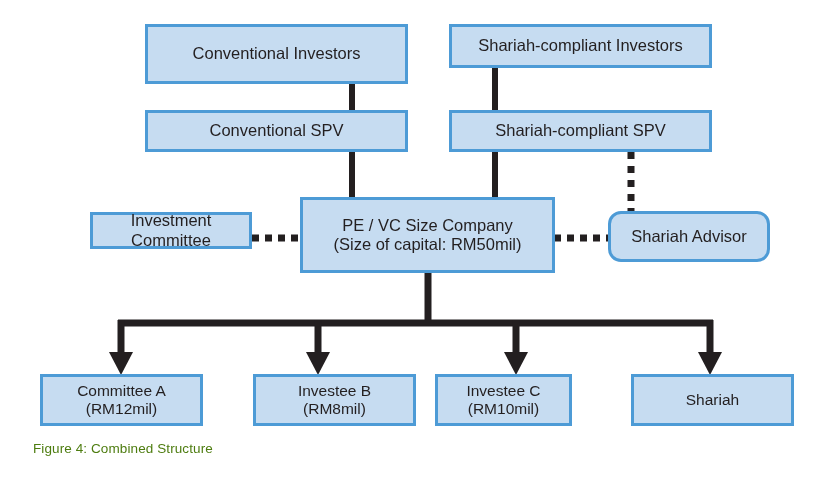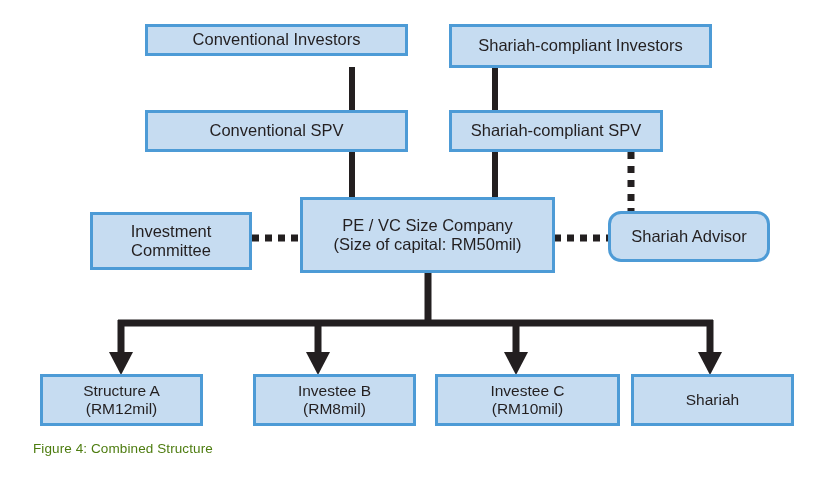--- a/index.html
+++ b/index.html
@@ -94,61 +94,61 @@
     <g>
       <line x1="516" y1="320" x2="516" y2="356" stroke="#231f20" stroke-width="7"></line>
       <polygon points="504,352 528,352 516,375" fill="#231f20"></polygon>
     </g>
     <g>
       <line x1="710" y1="320" x2="710" y2="356" stroke="#231f20" stroke-width="7"></line>
       <polygon points="698,352 722,352 710,375" fill="#231f20"></polygon>
     </g>
   </svg>
 
-  <div class="node n-investors" style="left:145px; top:24px; width:263px; height:32px;">
+  <div class="node n-investors" style="left:145px; top:24px; width:263px; height:60px;">
     <span class="label">Conventional Investors</span>
   </div>
 
   <div class="node n-investors" style="left:449px; top:24px; width:263px; height:44px;">
     <span class="label">Shariah-compliant Investors</span>
   </div>
 
   <div class="node n-spv" style="left:145px; top:110px; width:263px; height:42px;">
     <span class="label">Conventional SPV</span>
   </div>
 
-  <div class="node n-spv" style="left:449px; top:110px; width:214px; height:42px;">
+  <div class="node n-spv" style="left:449px; top:110px; width:263px; height:42px;">
     <span class="label">Shariah-compliant SPV</span>
   </div>
 
-  <div class="node n-side" style="left:90px; top:212px; width:162px; height:58px;">
+  <div class="node n-side" style="left:90px; top:212px; width:162px; height:37px;">
     <span class="label">Investment
 Committee</span>
   </div>
 
   <div class="node n-fund" style="left:300px; top:197px; width:255px; height:76px;">
     <span class="label">PE / VC Size Company
 (Size of capital: RM50mil)</span>
   </div>
 
   <div class="node n-side" style="left:608px; top:211px; width:162px; height:51px;border-radius:13px;">
     <span class="label">Shariah Advisor</span>
   </div>
 
   <div class="node n-investee" style="left:40px; top:374px; width:163px; height:52px;">
-    <span class="label">Structure A
+    <span class="label">Committee A
 (RM12mil)</span>
   </div>
 
   <div class="node n-investee" style="left:253px; top:374px; width:163px; height:52px;">
     <span class="label">Investee B
 (RM8mil)</span>
   </div>
 
-  <div class="node n-investee" style="left:435px; top:374px; width:185px; height:52px;">
+  <div class="node n-investee" style="left:435px; top:374px; width:137px; height:52px;">
     <span class="label">Investee C
 (RM10mil)</span>
   </div>
 
   <div class="node n-investee" style="left:631px; top:374px; width:163px; height:52px;">
     <span class="label">Shariah</span>
   </div>
 
   <div class="caption">Figure 4: Combined Structure</div>
 

